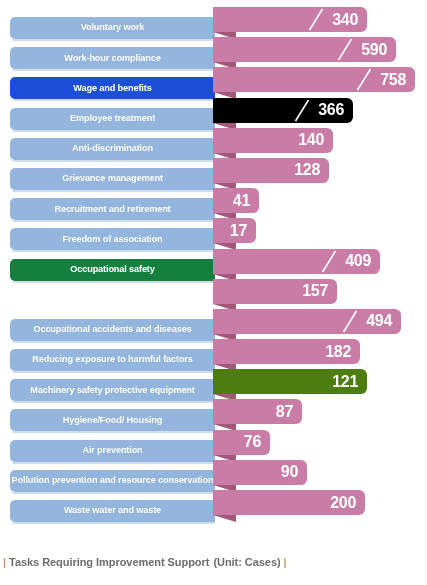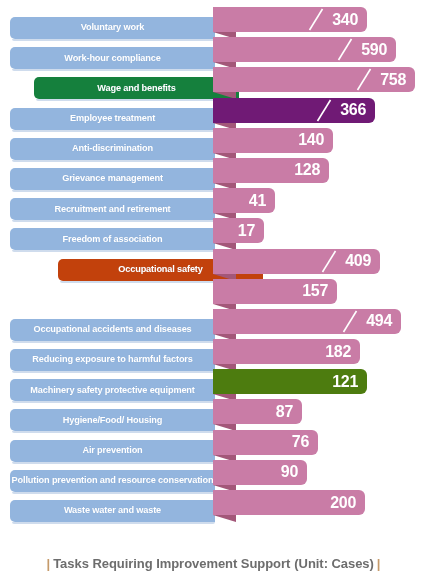--- a/index.html
+++ b/index.html
@@ -122,23 +122,22 @@
     pointer-events: none;
   }
   .slash svg { display: block; }
 
   
   .caption {
     position: absolute;
     left: 0;
     right: 0;
     top: 556px;
-    text-align: center;
     color: #6d6d6d;
-    font-size: 13px;
+    font-size: 11px;
     font-weight: 700;
     letter-spacing: -0.05px;
     white-space: nowrap;
   }
   .caption .pipe {
     color: #c59a6a;
     font-weight: 700;
     padding: 0 3px;
   }
 </style>
@@ -178,21 +177,21 @@
         <div class="val-bar" style="width: 183px; background: rgb(201, 124, 166);">
           <div class="slash" style="right: 43px;">
             <svg width="16" height="23" viewBox="0 0 16 23">
               <line x1="1.5" y1="22" x2="14.5" y2="1" stroke="#ffffff" stroke-width="1.6"></line>
             </svg>
           </div>
           <span class="val-num" style="color: rgb(255, 255, 255);">590</span>
         </div>
       </div>
       <div class="bar-row">
-        <div class="cat-bar" style="background: #15803d; margin-left: 24px;">
+        <div class="cat-bar" style="background: #1d4ed8;">
           <span class="cat-label">Wage and benefits</span>
         </div>
         <div class="fold">
           <svg width="23" height="7" viewBox="0 0 23 7">
             <polygon points="0,0 23,0 23,7" fill="#a35779"></polygon>
           </svg>
         </div>
         <div class="val-bar" style="width: 202px; background: rgb(201, 124, 166);">
           <div class="slash" style="right: 43px;">
             <svg width="16" height="23" viewBox="0 0 16 23">
@@ -204,21 +203,21 @@
       </div>
       <div class="bar-row">
         <div class="cat-bar" style="background: rgb(147, 181, 222);">
           <span class="cat-label">Employee treatment</span>
         </div>
         <div class="fold">
           <svg width="23" height="7" viewBox="0 0 23 7">
             <polygon points="0,0 23,0 23,7" fill="#a35779"></polygon>
           </svg>
         </div>
-        <div class="val-bar" style="width: 140px; background: #701a75; padding-left: 22px;">
+        <div class="val-bar" style="width: 140px; background: #000000;">
           <div class="slash" style="right: 43px;">
             <svg width="16" height="23" viewBox="0 0 16 23">
               <line x1="1.5" y1="22" x2="14.5" y2="1" stroke="#ffffff" stroke-width="1.6"></line>
             </svg>
           </div>
           <span class="val-num" style="color: rgb(255, 255, 255);">366</span>
         </div>
       </div>
       <div class="bar-row">
         <div class="cat-bar" style="background: rgb(147, 181, 222);">
@@ -248,39 +247,39 @@
       </div>
       <div class="bar-row">
         <div class="cat-bar" style="background: rgb(147, 181, 222);">
           <span class="cat-label">Recruitment and retirement</span>
         </div>
         <div class="fold">
           <svg width="23" height="7" viewBox="0 0 23 7">
             <polygon points="0,0 23,0 23,7" fill="#a35779"></polygon>
           </svg>
         </div>
-        <div class="val-bar" style="width: 62px; background: rgb(201, 124, 166);">
+        <div class="val-bar" style="width: 46px; background: rgb(201, 124, 166);">
           <span class="val-num" style="color: rgb(255, 255, 255);">41</span>
         </div>
       </div>
       <div class="bar-row">
         <div class="cat-bar" style="background: rgb(147, 181, 222);">
           <span class="cat-label">Freedom of association</span>
         </div>
         <div class="fold">
           <svg width="23" height="7" viewBox="0 0 23 7">
             <polygon points="0,0 23,0 23,7" fill="#a35779"></polygon>
           </svg>
         </div>
-        <div class="val-bar" style="width: 43px; background: rgb(201, 124, 166); padding-left: 8px;">
+        <div class="val-bar" style="width: 43px; background: rgb(201, 124, 166);">
           <span class="val-num" style="color: rgb(255, 255, 255);">17</span>
         </div>
       </div>
       <div class="bar-row">
-        <div class="cat-bar" style="background: #c2410c; margin-left: 48px;">
+        <div class="cat-bar" style="background: #15803d;">
           <span class="cat-label">Occupational safety</span>
         </div>
         <div class="fold">
           <svg width="23" height="7" viewBox="0 0 23 7">
             <polygon points="0,0 23,0 23,7" fill="#a35779"></polygon>
           </svg>
         </div>
         <div class="val-bar" style="width: 167px; background: rgb(201, 124, 166);">
           <div class="slash" style="right: 43px;">
             <svg width="16" height="23" viewBox="0 0 16 23">
@@ -359,21 +358,21 @@
       </div>
       <div class="bar-row">
         <div class="cat-bar" style="background: rgb(147, 181, 222);">
           <span class="cat-label">Air prevention</span>
         </div>
         <div class="fold">
           <svg width="23" height="7" viewBox="0 0 23 7">
             <polygon points="0,0 23,0 23,7" fill="#a35779"></polygon>
           </svg>
         </div>
-        <div class="val-bar" style="width: 57px; background: rgb(201, 124, 166); padding-left: 48px;">
+        <div class="val-bar" style="width: 57px; background: rgb(201, 124, 166);">
           <span class="val-num" style="color: rgb(255, 255, 255);">76</span>
         </div>
       </div>
       <div class="bar-row">
         <div class="cat-bar" style="background: rgb(147, 181, 222);">
           <span class="cat-label">Pollution prevention and resource conservation</span>
         </div>
         <div class="fold">
           <svg width="23" height="7" viewBox="0 0 23 7">
             <polygon points="0,0 23,0 23,7" fill="#a35779"></polygon>

